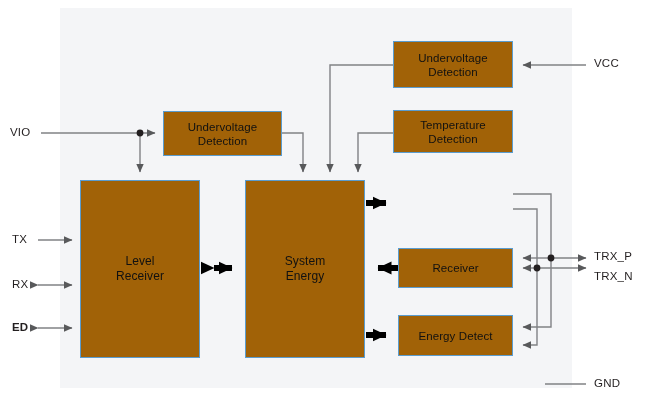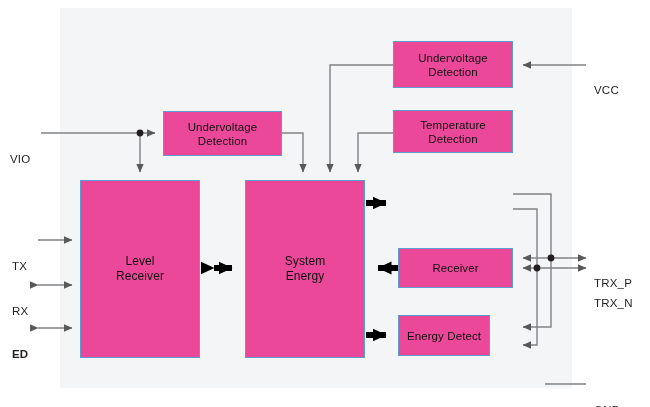--- a/index.html
+++ b/index.html
@@ -21,21 +21,21 @@
     height: 407px;
   }
   svg.layer {
     position: absolute;
     left: 0; top: 0;
     width: 650px;
     height: 407px;
   }
   .block {
     position: absolute;
-    background: #ec4899;
+    background: #a16207;
     border: 1px solid #5a9ccf;
     box-sizing: border-box;
     display: flex;
     align-items: center;
     justify-content: center;
     text-align: center;
     color: #111111;
     font-size: 11.5px;
     line-height: 14px;
     letter-spacing: 0.1px;
@@ -45,21 +45,20 @@
     font-size: 12px;
     line-height: 15px;
   }
   .block span { display: block; }
   .pin-label {
     position: absolute;
     font-size: 11.5px;
     color: #231f20;
     white-space: nowrap;
     letter-spacing: 0.2px;
-    margin-top: 27px;
   }
   .panel {
     position: absolute;
     background: #f4f5f7;
   }
 </style>
 </head>
 <body>
 
 <div id="diagram-root">
@@ -176,21 +175,21 @@
     </div>
   </div>
 
 
   <div class="block" style="left:398px; top:248px; width:115px; height:40px;">
     <div>
       <span>Receiver</span>
     </div>
   </div>
 
-  <div class="block" style="left:398px; top:315px; width:92px; height:41px;">
+  <div class="block" style="left:398px; top:315px; width:115px; height:41px;">
     <div>
       <span>Energy Detect</span>
     </div>
   </div>
 
   <div class="pin-label" style="left:10px; top:126px;">VIO</div>
   <div class="pin-label" style="left:12px; top:233px;">TX</div>
   <div class="pin-label" style="left:12px; top:278px;">RX</div>
   <div class="pin-label" style="left:12px; top:321px;font-weight:bold;">ED</div>
   <div class="pin-label" style="left:594px; top:57px;">VCC</div>

